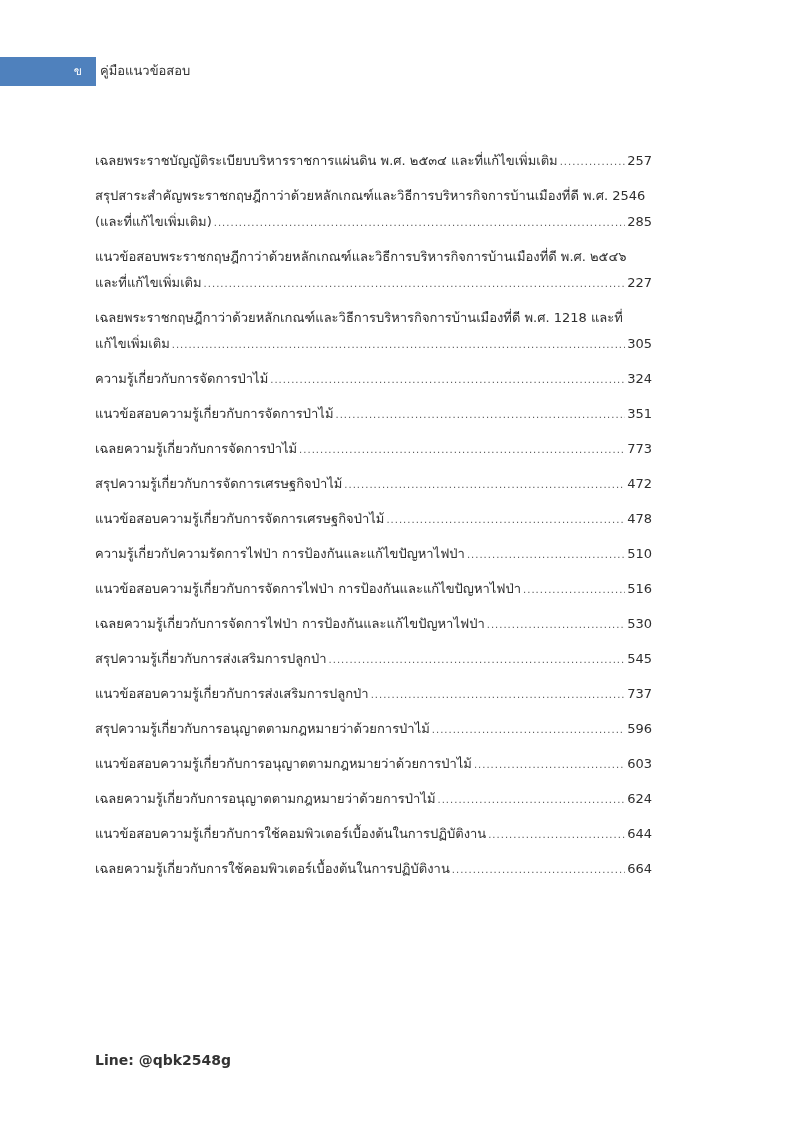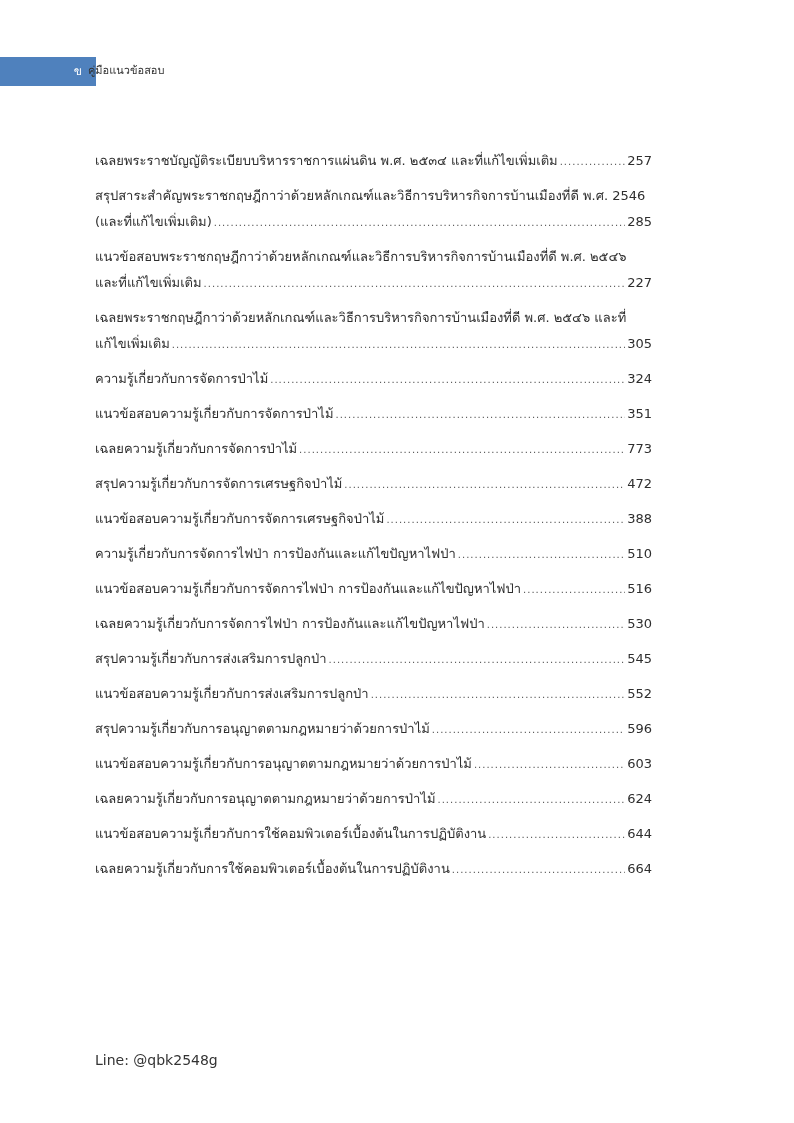--- a/index.html
+++ b/index.html
@@ -26,23 +26,23 @@
     .header-page-num {
       position: absolute;
       right: 14px;
       top: 5px;
       color: #ffffff;
       font-size: 12px;
       line-height: 18px;
     }
     .header-title {
       position: absolute;
-      left: 88px;
+      left: 100px;
       top: 60px;
-      font-size: 11px;
+      font-size: 13px;
       line-height: 22px;
       color: #333333;
     }
     .toc {
       position: absolute;
       left: 95px;
       top: 148px;
       width: 557px;
     }
     .toc-entry {
@@ -85,20 +85,21 @@
       display: block;
       white-space: nowrap;
     }
     .footer-line {
       position: absolute;
       left: 95px;
       top: 1050px;
       font-size: 14px;
       line-height: 20px;
       color: #333333;
+      font-weight: bold;
     }
   </style>
 </head>
 <body>
 
 <div class="header-bar">
   <span class="header-page-num">ข</span>
 </div>
 <div class="header-title">คู่มือแนวข้อสอบ</div>
 
@@ -120,21 +121,21 @@
     </div>
     <div class="toc-entry">
       <span class="toc-wrap-line">แนวข้อสอบพระราชกฤษฎีกาว่าด้วยหลักเกณฑ์และวิธีการบริหารกิจการบ้านเมืองที่ดี พ.ศ. ๒๕๔๖</span>
       <div class="toc-line">
         <span class="toc-title">และที่แก้ไขเพิ่มเติม</span>
         <span class="toc-dots"></span>
         <span class="toc-page">227</span>
       </div>
     </div>
     <div class="toc-entry">
-      <span class="toc-wrap-line">เฉลยพระราชกฤษฎีกาว่าด้วยหลักเกณฑ์และวิธีการบริหารกิจการบ้านเมืองที่ดี พ.ศ. ๒๕๔๖ และที่</span>
+      <span class="toc-wrap-line">เฉลยพระราชกฤษฎีกาว่าด้วยหลักเกณฑ์และวิธีการบริหารกิจการบ้านเมืองที่ดี พ.ศ. 1218 และที่</span>
       <div class="toc-line">
         <span class="toc-title">แก้ไขเพิ่มเติม</span>
         <span class="toc-dots"></span>
         <span class="toc-page">305</span>
       </div>
     </div>
     <div class="toc-entry">
       <div class="toc-line">
         <span class="toc-title">ความรู้เกี่ยวกับการจัดการป่าไม้</span>
         <span class="toc-dots"></span>
@@ -159,26 +160,26 @@
       <div class="toc-line">
         <span class="toc-title">สรุปความรู้เกี่ยวกับการจัดการเศรษฐกิจป่าไม้</span>
         <span class="toc-dots"></span>
         <span class="toc-page">472</span>
       </div>
     </div>
     <div class="toc-entry">
       <div class="toc-line">
         <span class="toc-title">แนวข้อสอบความรู้เกี่ยวกับการจัดการเศรษฐกิจป่าไม้</span>
         <span class="toc-dots"></span>
-        <span class="toc-page">388</span>
-      </div>
-    </div>
-    <div class="toc-entry">
-      <div class="toc-line">
-        <span class="toc-title">ความรู้เกี่ยวกับการจัดการไฟป่า การป้องกันและแก้ไขปัญหาไฟป่า</span>
+        <span class="toc-page">478</span>
+      </div>
+    </div>
+    <div class="toc-entry">
+      <div class="toc-line">
+        <span class="toc-title">ความรู้เกี่ยวกัปความรัดการไฟป่า การป้องกันและแก้ไขปัญหาไฟป่า</span>
         <span class="toc-dots"></span>
         <span class="toc-page">510</span>
       </div>
     </div>
     <div class="toc-entry">
       <div class="toc-line">
         <span class="toc-title">แนวข้อสอบความรู้เกี่ยวกับการจัดการไฟป่า การป้องกันและแก้ไขปัญหาไฟป่า</span>
         <span class="toc-dots"></span>
         <span class="toc-page">516</span>
       </div>
@@ -194,21 +195,21 @@
       <div class="toc-line">
         <span class="toc-title">สรุปความรู้เกี่ยวกับการส่งเสริมการปลูกป่า</span>
         <span class="toc-dots"></span>
         <span class="toc-page">545</span>
       </div>
     </div>
     <div class="toc-entry">
       <div class="toc-line">
         <span class="toc-title">แนวข้อสอบความรู้เกี่ยวกับการส่งเสริมการปลูกป่า</span>
         <span class="toc-dots"></span>
-        <span class="toc-page">552</span>
+        <span class="toc-page">737</span>
       </div>
     </div>
     <div class="toc-entry">
       <div class="toc-line">
         <span class="toc-title">สรุปความรู้เกี่ยวกับการอนุญาตตามกฎหมายว่าด้วยการป่าไม้</span>
         <span class="toc-dots"></span>
         <span class="toc-page">596</span>
       </div>
     </div>
     <div class="toc-entry">

